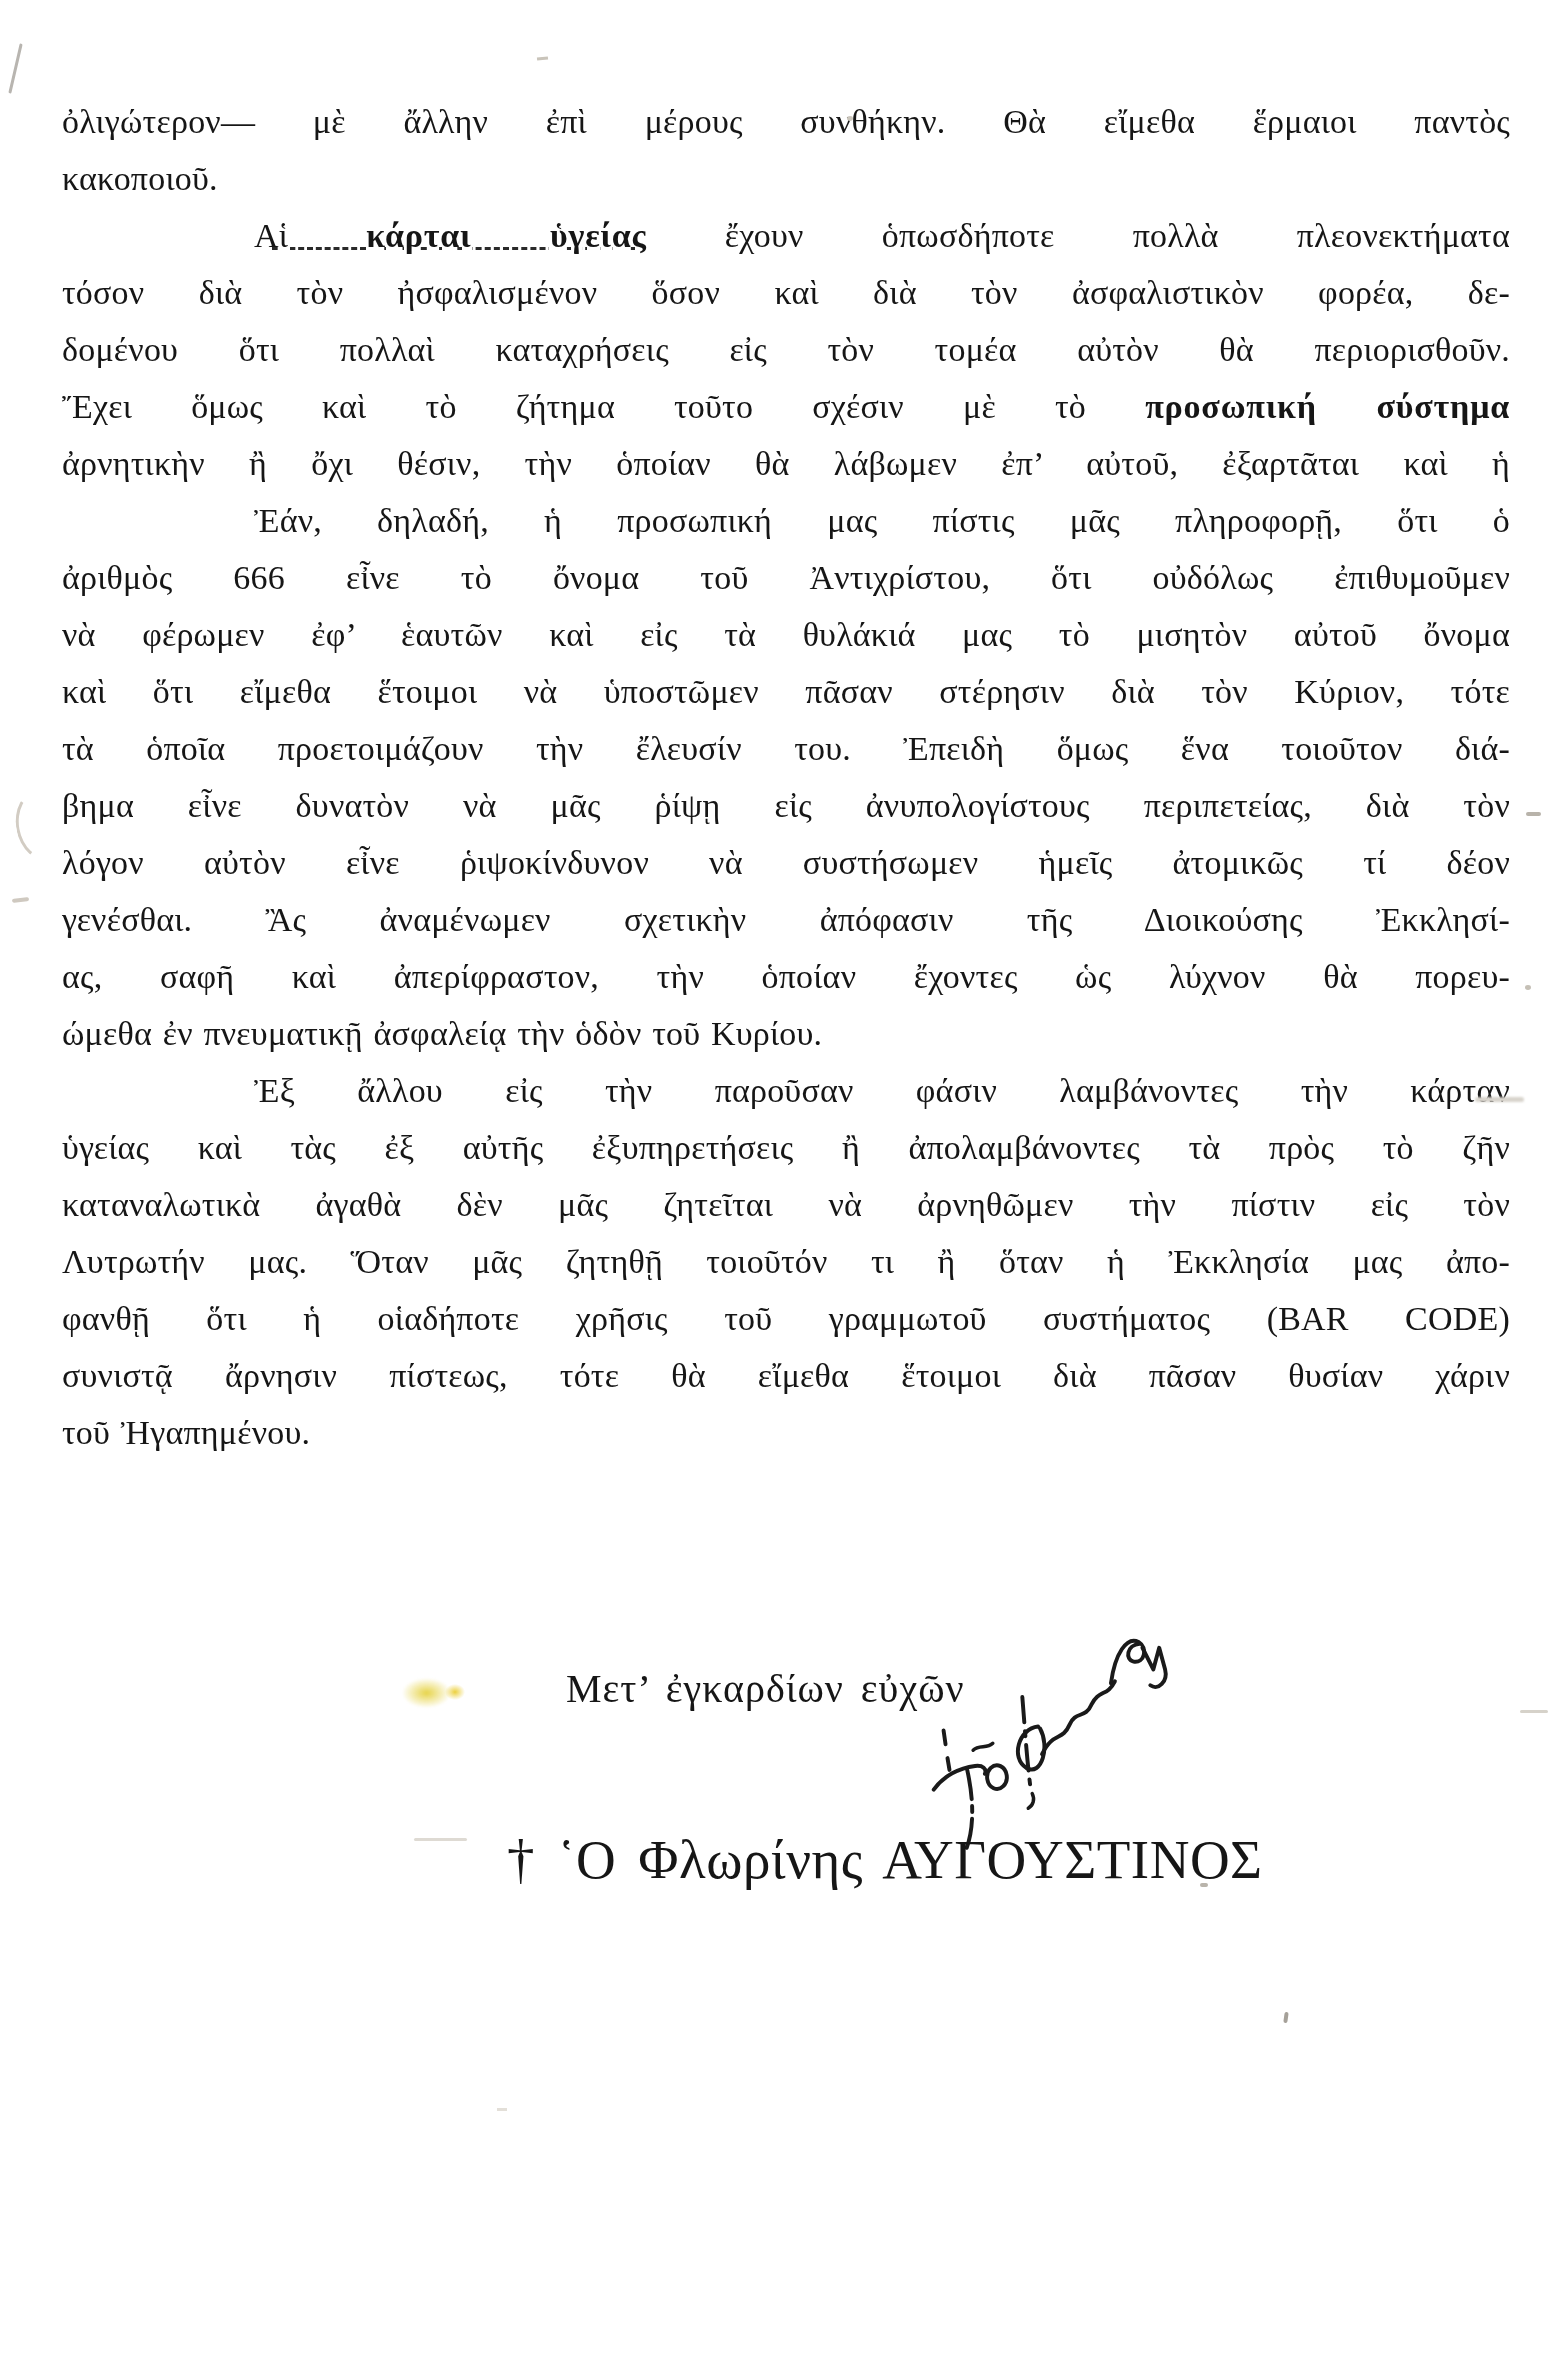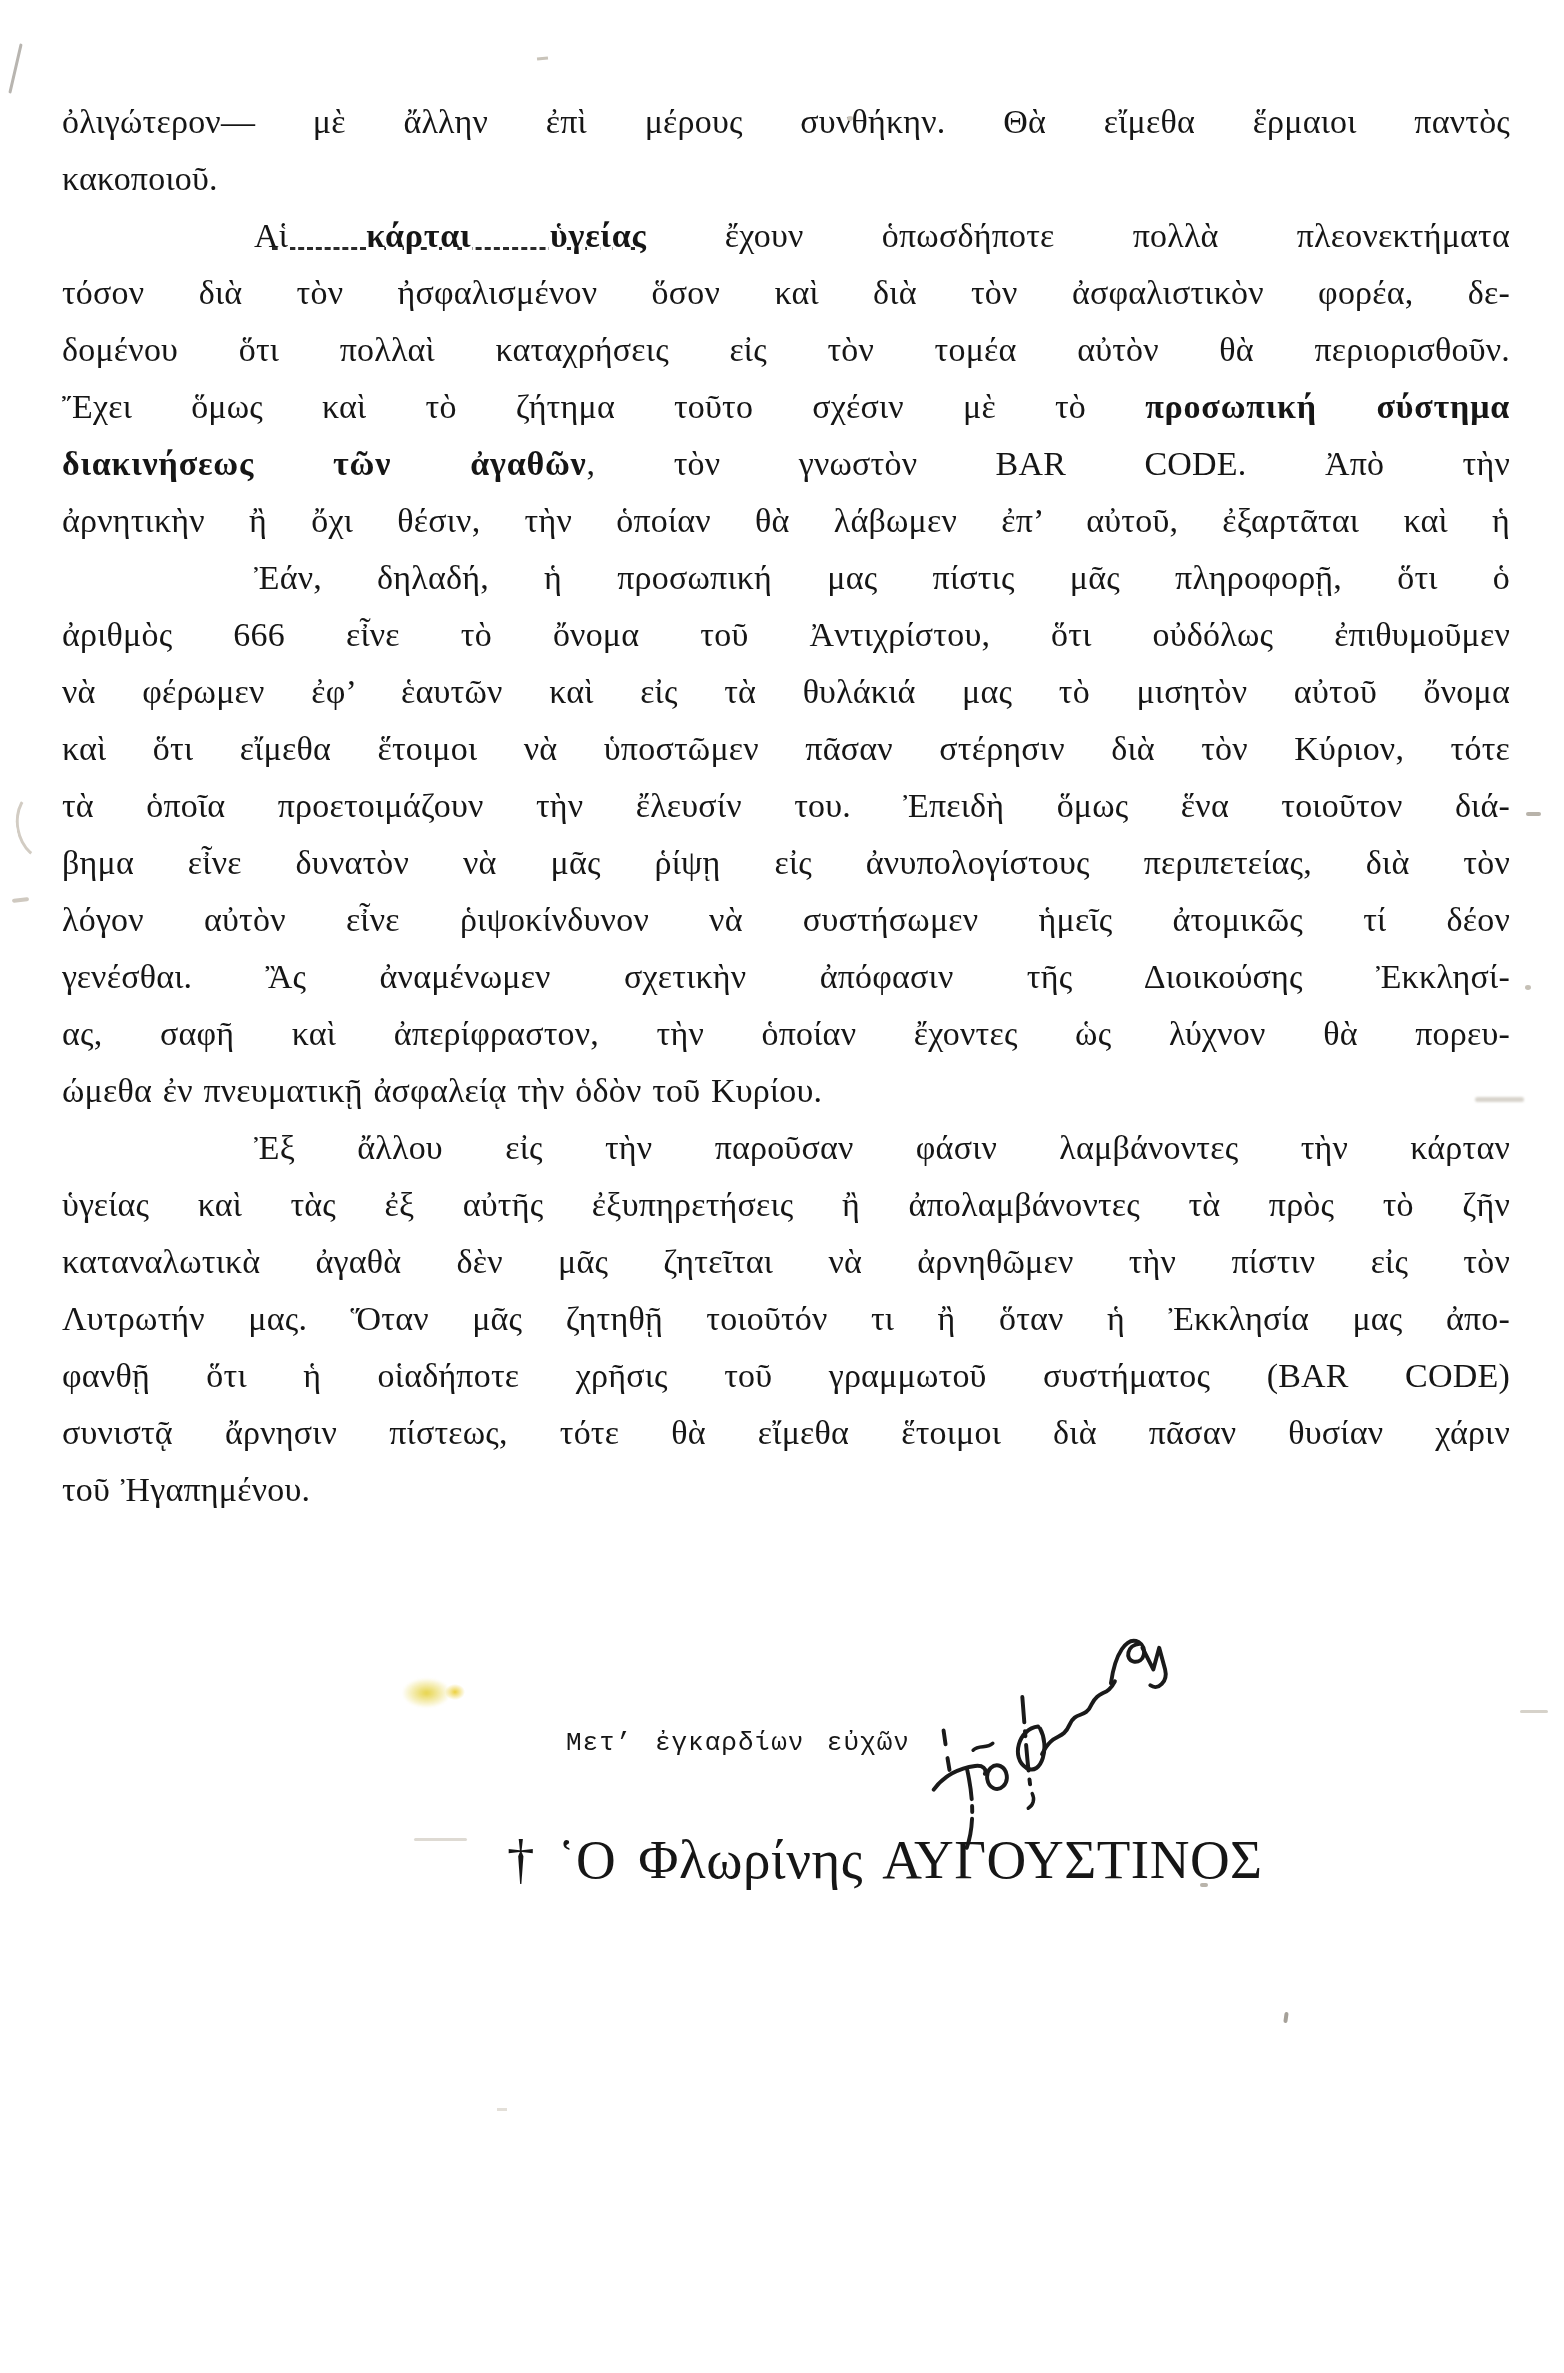--- a/index.html
+++ b/index.html
@@ -27,22 +27,22 @@
   .b{font-weight:700;letter-spacing:0.8px;}
   .u-dash{
     text-decoration:underline;
     text-decoration-style:dashed;
     text-decoration-thickness:3px;
     text-underline-offset:0px;
     text-decoration-color:#2a2a2a;
   }
   
   .closing{
-    position:absolute;left:566px;top:1728px;
-    font-size:26px;letter-spacing:1px;word-spacing:5.9px;font-family:Liberation Mono, monospace;
+    position:absolute;left:566px;top:1665px;
+    font-size:40px;letter-spacing:1px;word-spacing:5.9px;
   }
   .sig-name{
     position:absolute;left:471px;top:1828px;
     font-size:55px;letter-spacing:0.5px;word-spacing:7.9px;
     white-space:nowrap;
     margin-left:36px;
   }
   .sig-svg{position:absolute;left:916px;top:1620px;width:256px;height:286px;}
   
   .artifact{position:absolute;pointer-events:none;}
@@ -67,21 +67,20 @@
 
 <div class="page">
 
   <div class="body-text">
       <div class="line just"><span>ὀλιγώτερον— μὲ ἄλλην ἐπὶ μέρους συνθήκην. Θὰ εἴμεθα ἕρμαιοι παντὸς</span></div>
       <div class="line"><span>κακοποιοῦ.</span></div>
       <div class="line just indent"><span class="u-dash">Αἱ </span><span class="b u-dash">κάρται ὑγείας</span><span> ἔχουν ὁπωσδήποτε πολλὰ πλεονεκτήματα</span></div>
       <div class="line just"><span>τόσον διὰ τὸν ἠσφαλισμένον ὅσον καὶ διὰ τὸν ἀσφαλιστικὸν φορέα, δε-</span></div>
       <div class="line just"><span>δομένου ὅτι πολλαὶ καταχρήσεις εἰς τὸν τομέα αὐτὸν θὰ περιορισθοῦν.</span></div>
       <div class="line just"><span>Ἔχει ὅμως καὶ τὸ ζήτημα τοῦτο σχέσιν μὲ τὸ </span><span class="b">προσωπική σύστημα</span></div>
-      <div class="line just"><span class="b">διακινήσεως τῶν ἀγαθῶν</span><span>, τὸν γνωστὸν BAR CODE. Ἀπὸ τὴν</span></div>
       <div class="line just"><span>ἀρνητικὴν ἢ ὄχι θέσιν, τὴν ὁποίαν θὰ λάβωμεν ἐπ’ αὐτοῦ, ἐξαρτᾶται καὶ ἡ</span></div>
       <div class="line just indent"><span>Ἐάν, δηλαδή, ἡ προσωπική μας πίστις μᾶς πληροφορῇ, ὅτι ὁ</span></div>
       <div class="line just"><span>ἀριθμὸς 666 εἶνε τὸ ὄνομα τοῦ Ἀντιχρίστου, ὅτι οὐδόλως ἐπιθυμοῦμεν</span></div>
       <div class="line just"><span>νὰ φέρωμεν ἐφ’ ἑαυτῶν καὶ εἰς τὰ θυλάκιά μας τὸ μισητὸν αὐτοῦ ὄνομα</span></div>
       <div class="line just"><span>καὶ ὅτι εἴμεθα ἕτοιμοι νὰ ὑποστῶμεν πᾶσαν στέρησιν διὰ τὸν Κύριον, τότε</span></div>
       <div class="line just"><span>τὰ ὁποῖα προετοιμάζουν τὴν ἔλευσίν του. Ἐπειδὴ ὅμως ἕνα τοιοῦτον διά-</span></div>
       <div class="line just"><span>βημα εἶνε δυνατὸν νὰ μᾶς ῥίψῃ εἰς ἀνυπολογίστους περιπετείας, διὰ τὸν</span></div>
       <div class="line just"><span>λόγον αὐτὸν εἶνε ῥιψοκίνδυνον νὰ συστήσωμεν ἡμεῖς ἀτομικῶς τί δέον</span></div>
       <div class="line just"><span>γενέσθαι. Ἂς ἀναμένωμεν σχετικὴν ἀπόφασιν τῆς Διοικούσης Ἐκκλησί-</span></div>
       <div class="line just"><span>ας, σαφῆ καὶ ἀπερίφραστον, τὴν ὁποίαν ἔχοντες ὡς λύχνον θὰ πορευ-</span></div>

